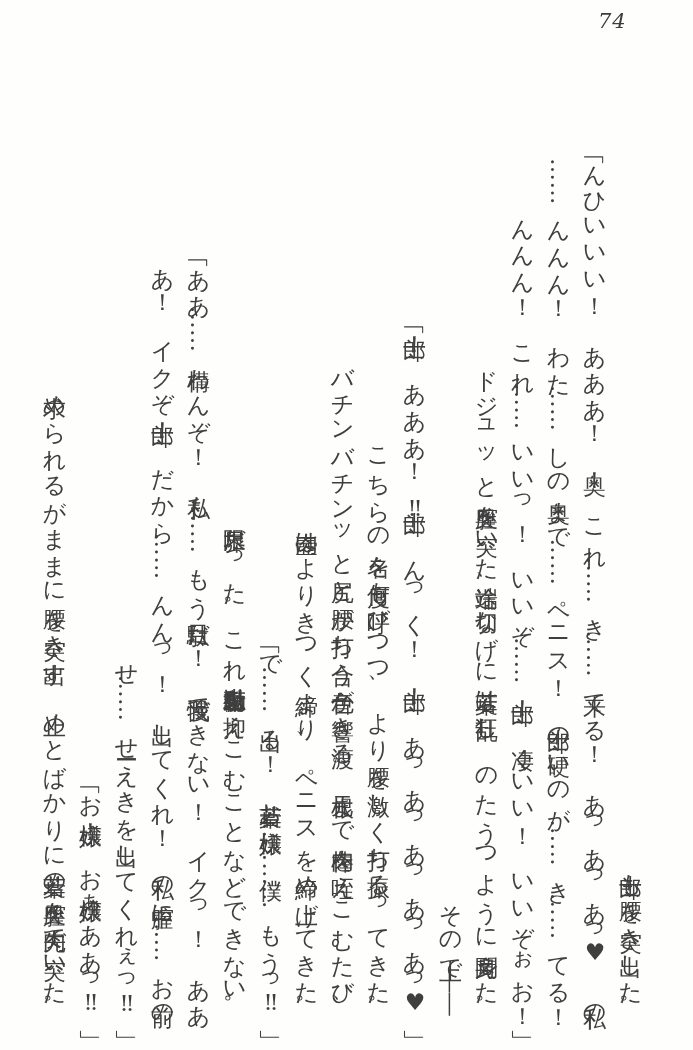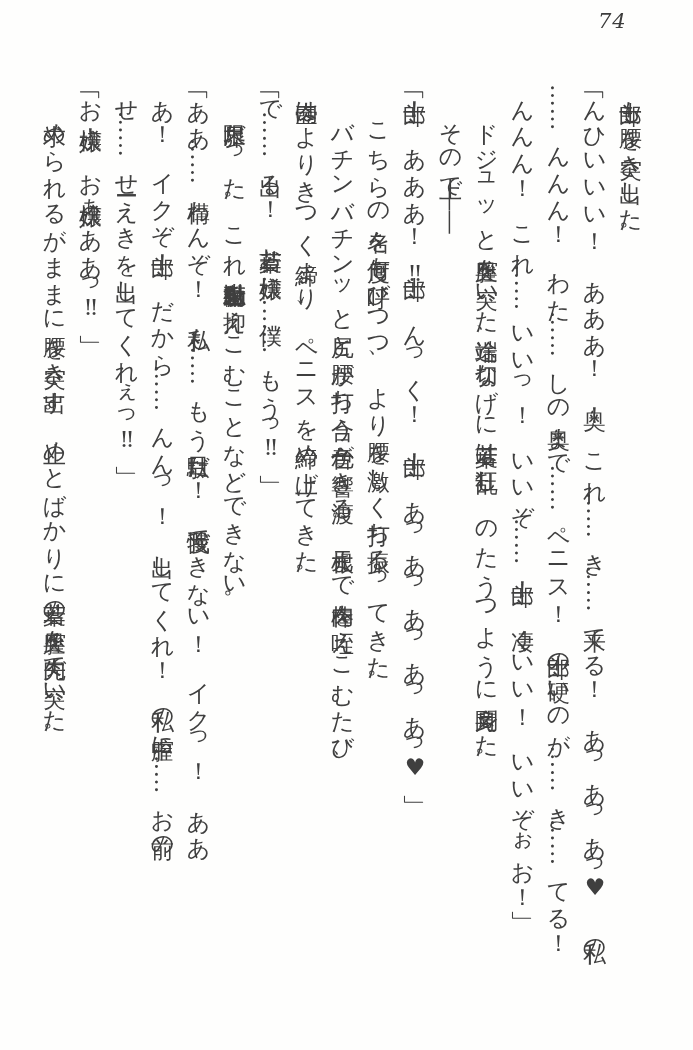--- a/index.html
+++ b/index.html
@@ -8,20 +8,21 @@
     background: #ffffff;
   }
   .page {
     position: relative;
     width: 693px;
     height: 1050px;
     background: #fefefdff;
     background: #fefefd;
     overflow: hidden;
     font-family: "DejaVu Serif", "Liberation Serif", serif;
+    text-align: right;
   }
   .page-number {
     position: absolute;
     top: 9px;
     left: 598px;
     font-size: 21px;
     font-style: italic;
     color: #3c3c3c;
     letter-spacing: 1px;
   }

